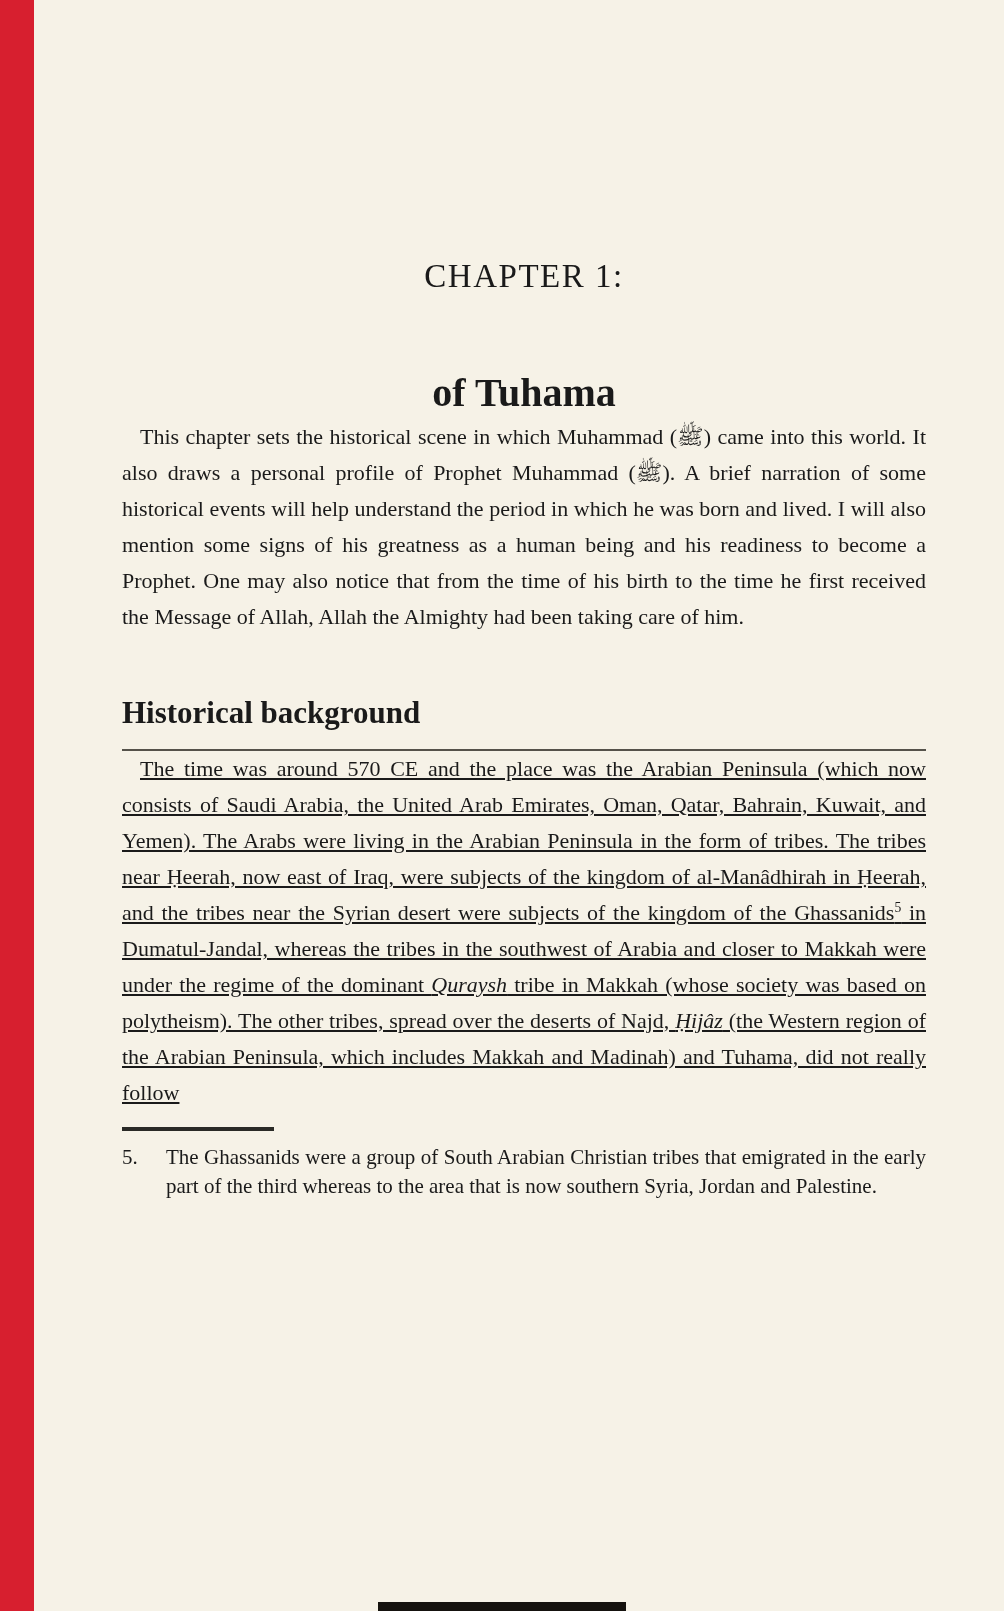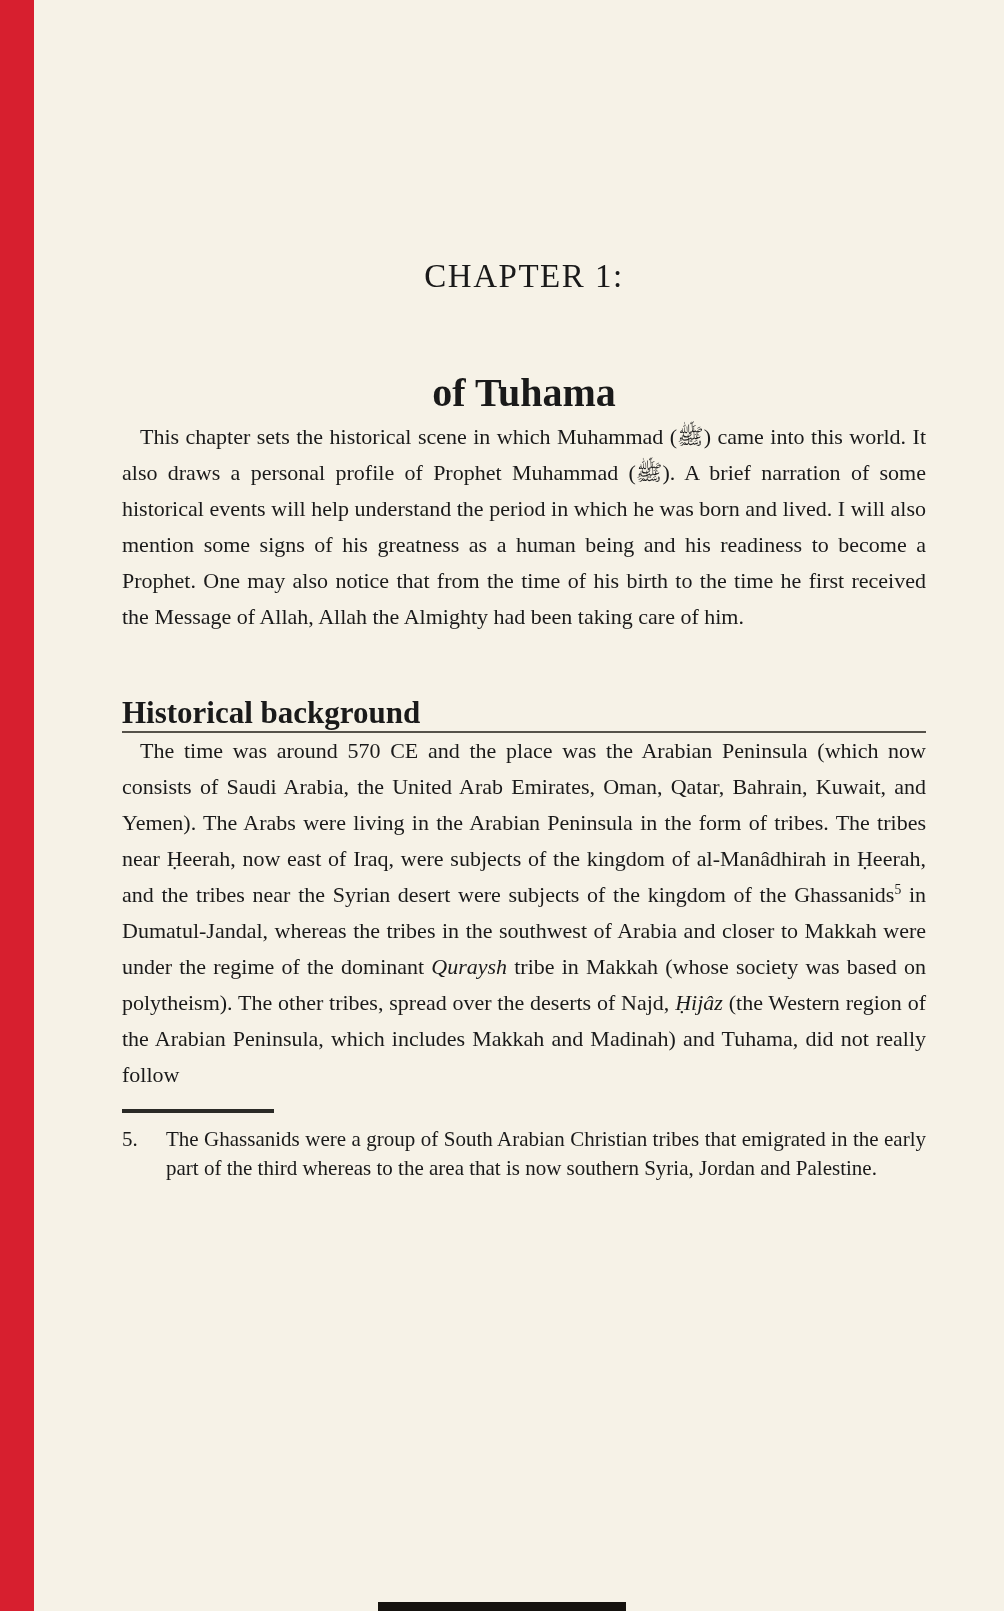--- a/index.html
+++ b/index.html
@@ -30,23 +30,23 @@
     text-align:center; font-size:40px; font-weight:bold;
     line-height:53px; margin:0;
   }
   p.body-text{
     font-size:22px; line-height:36px; text-align:justify;
     text-indent:18px; margin:0;
   }
   .intro{ margin-top:118px; }
   .section-heading{
     margin:60px 0 0 0; font-size:31px; font-weight:bold;
-    padding-bottom:0; border-bottom:2px solid #55524a;
+    padding-bottom:18px; border-bottom:2px solid #55524a;
   }
-  .body2{ margin-top:16px; }
+  .body2{ margin-top:16px;text-decoration:underline; }
   sup{ font-size:0.62em; vertical-align:super; line-height:0; }
   .footnote-block{ margin-top:16px; }
   .footnote-rule{
     width:152px; height:4px; background:#2a2a26; margin-bottom:12px;
   }
   .footnote{ display:flex; font-size:21px; line-height:29px; }
   .footnote-number{ width:44px; flex:0 0 44px; }
   .footnote-text{ flex:1; text-align:justify; }
   .scan-bar{
     position:absolute; left:378px; bottom:0; width:248px; height:9px;

